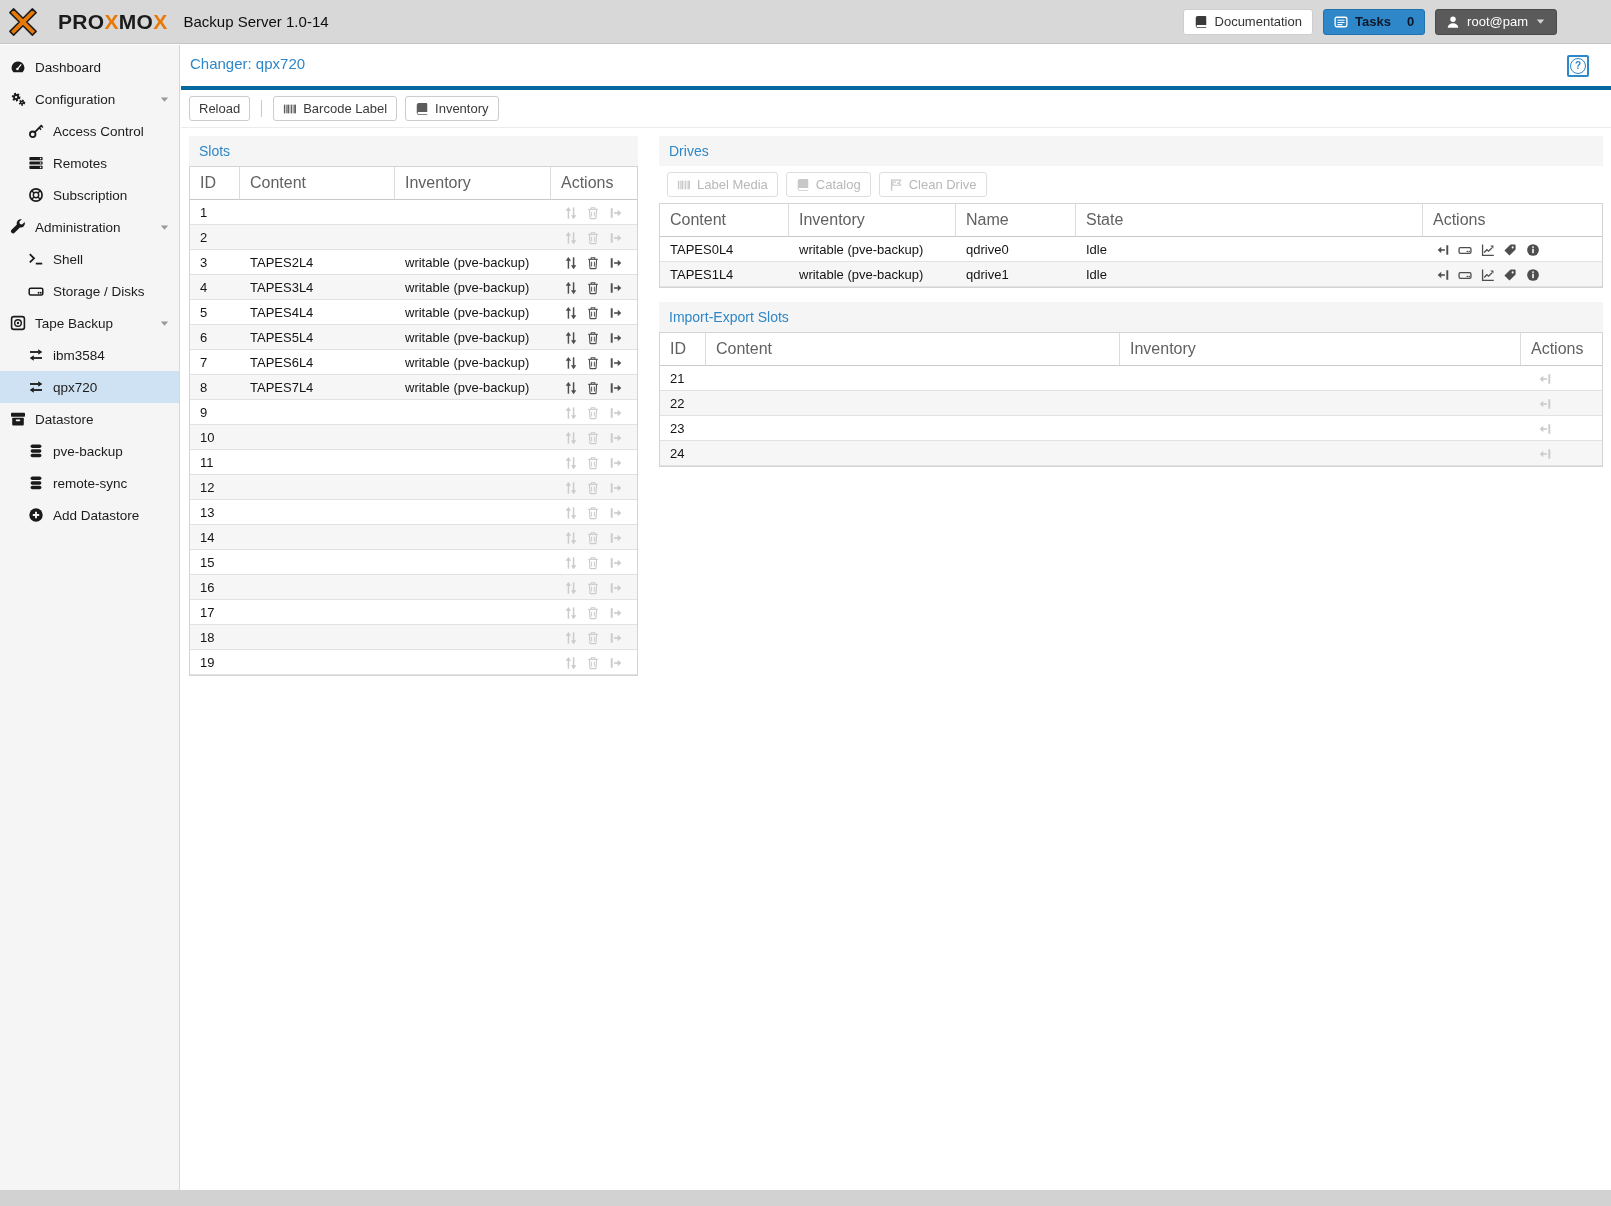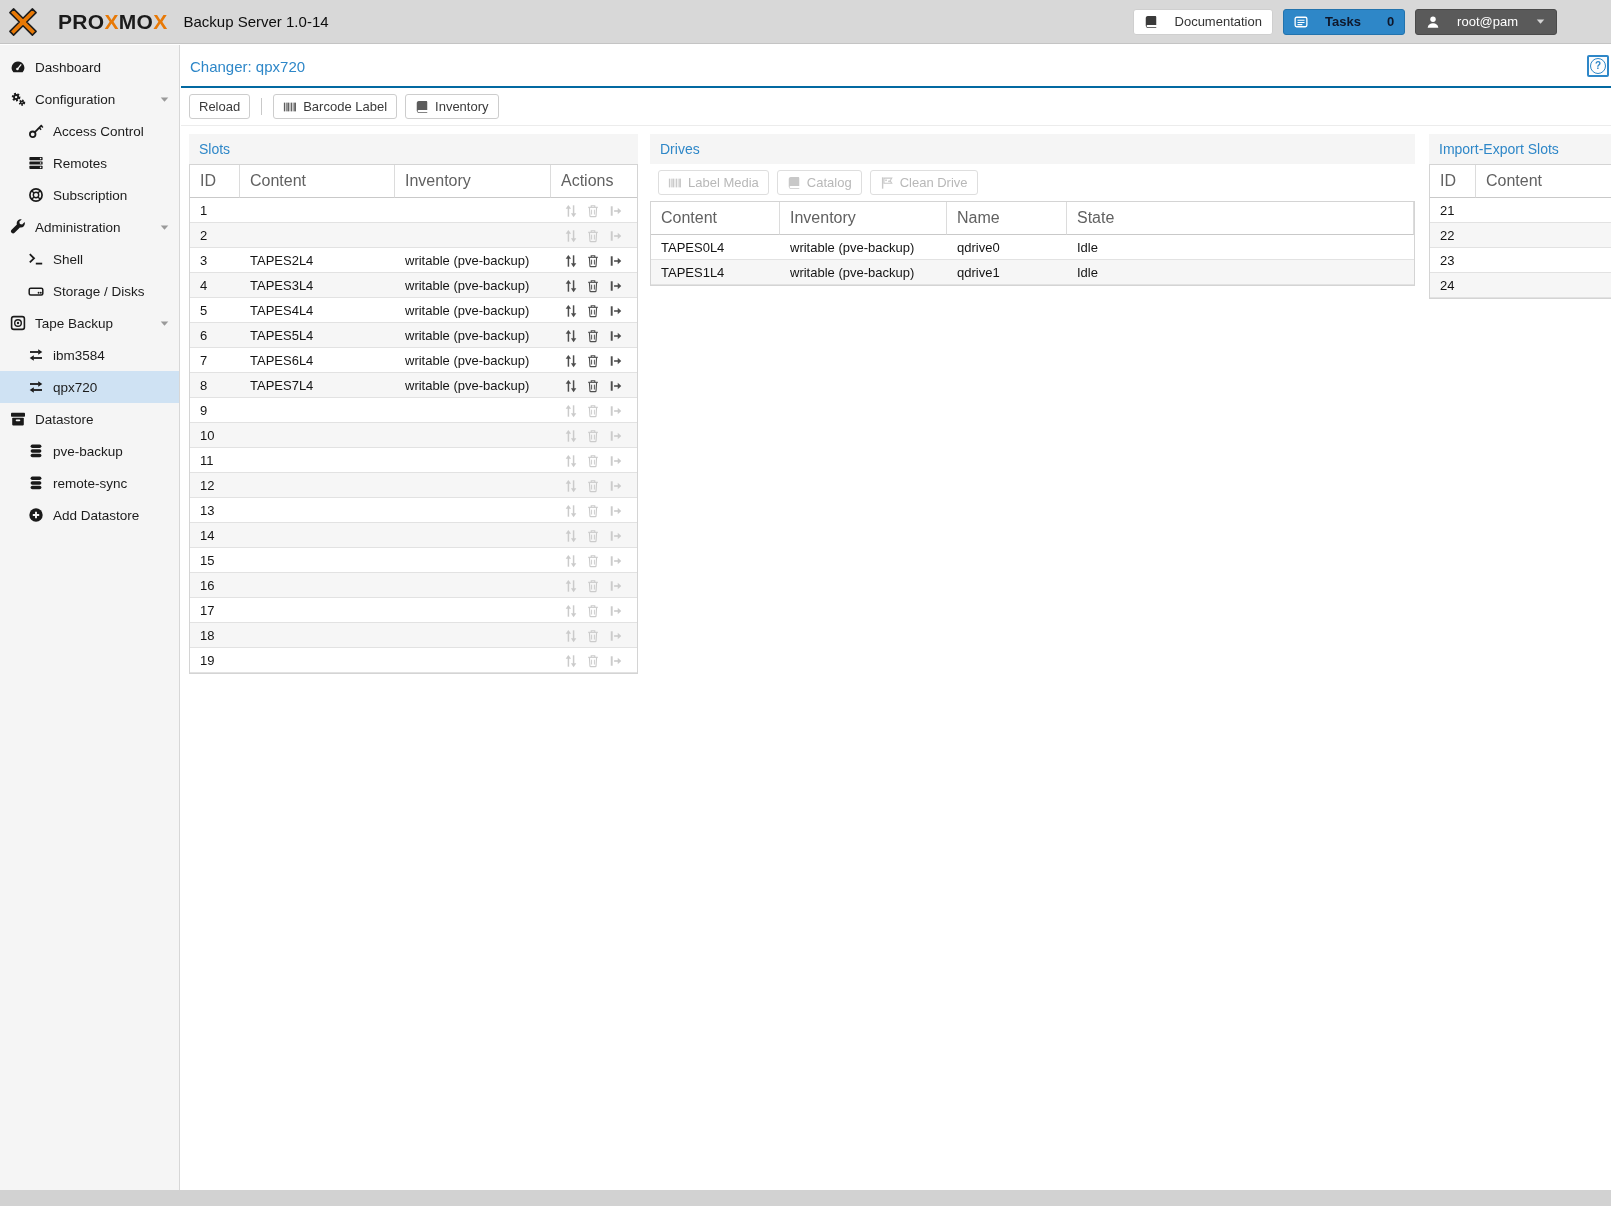--- a/index.html
+++ b/index.html
@@ -11,21 +11,21 @@
   .topbar{position:absolute;top:0;left:0;right:0;height:44px;background:#d8d8d8;
           border-bottom:1px solid #c4c4c4;display:flex;align-items:center;
           padding:0 54px 0 8px;box-sizing:border-box}
   .brand{display:flex;align-items:center;gap:20px}
   .logo-mark{width:30px;height:30px}
   .logo-word{display:flex;font-size:21px;font-weight:bold;letter-spacing:.3px}
   .tone-dark{color:#1b1b1b}
   .tone-orange{color:#e87906}
   .product{margin-left:16px;font-size:15px;color:#0d0d0d}
   .topbar-right{margin-left:auto;display:flex;align-items:center;gap:10px}
-  .tb-btn{height:26px;border-radius:3px;display:inline-flex;align-items:center;gap:17px;
+  .tb-btn{height:26px;border-radius:3px;display:inline-flex;align-items:center;gap:7px;
           padding:0 10px;font-size:13px;border:1px solid transparent}
   .doc-btn{background:#fff;border-color:#cfcfcf;color:#333}
   .doc-btn .bicon{color:#3a3a3a}
   .tasks-btn{background:#2e87c8;border-color:#2273ad;color:#0f172a;font-weight:bold}
   .tasks-btn .bicon{color:#fff}
   .tasks-count{margin-left:9px;font-weight:bold}
   .user-btn{background:#5a5a5a;border-color:#4a4a4a;color:#fff}
   .user-btn .bicon{color:#fff}
   .caret{width:11px;height:11px;display:inline-flex;color:#d4d4d4}
   .caret svg{width:100%;height:100%}
@@ -42,39 +42,39 @@
   .nav-item.selected{background:#cfe2f3}
   .nav-icon{width:16px;height:16px;margin-right:9px;display:inline-flex;color:#1a1a1a;flex:none}
   .nav-icon svg{width:100%;height:100%}
   .nav-expander{position:absolute;right:9px;width:11px;height:11px;color:#9a9a9a;display:none}
   .nav-expander svg{width:100%;height:100%}
   .nav-item.expandable .nav-expander{display:inline-flex}
 
   
   .content{position:absolute;left:181px;top:45px;right:0;bottom:16px;background:#fff;
            display:flex;flex-direction:column;overflow:hidden}
-  .page-header{display:flex;align-items:center;padding:10px 2px 9px 9px;border-bottom:2px solid #0369a1}
+  .page-header{display:flex;align-items:flex-start;padding:10px 22px 9px 9px;border-bottom:4px solid #0369a1}
   .page-title{color:#2e87c8;font-size:15px}
   .help-btn{margin-left:auto;width:22px;height:22px;border:2px solid #2e87c8;border-radius:2px;
             background:#fdfdfd;display:flex;align-items:center;justify-content:center;padding:0}
   .help-circle{width:14px;height:14px;border:1.5px solid #2e87c8;border-radius:50%;color:#2e87c8;
                font-size:10px;line-height:1;display:flex;align-items:center;justify-content:center;font-weight:bold}
   .main-toolbar{display:flex;align-items:center;gap:8px;padding:6px 8px;border-bottom:1px solid #ececec}
   .btn{height:25px;display:inline-flex;align-items:center;gap:6px;padding:0 9px;background:#fff;
        border:1px solid #cdcdcd;border-radius:3px;font-size:13px;color:#3a3a3a}
   .btn .bicon{color:#5c5c5c}
   .btn.disabled{color:#b8b8b8;border-color:#dedede;cursor:default}
   .btn.disabled .bicon{color:#c8c8c8}
   .bicon{width:14px;height:14px;display:inline-flex;flex:none}
   .bicon svg{width:100%;height:100%}
   .vsep{width:1px;height:17px;background:#c9c9c9;margin:0 3px}
 
-  .body-region{flex:1;display:flex;align-items:flex-start;gap:12px;padding:8px;overflow:hidden}
+  .body-region{flex:1;display:flex;align-items:flex-start;gap:21px;padding:8px;overflow:hidden}
   .left-col{width:449px;flex:none}
-  .right-col{flex:1;min-width:0;display:flex;flex-direction:row;gap:14px}
+  .right-col{flex:1;min-width:0;display:flex;flex-direction:column;gap:14px}
 
   .panel-title{background:#f5f5f5;color:#2e87c8;font-size:14px;padding:7px 10px}
   .drives-toolbar{display:flex;gap:8px;padding:6px 8px 6px 8px;background:#fff}
 
   
   .grid{width:100%;border-collapse:separate;border-spacing:0;table-layout:fixed;
         background:#fff;border:1px solid #d4d4d4}
   .grid th{background:#fff;color:#616161;font-weight:400;font-size:16px;text-align:left;
            padding:7px 10px;border-right:1px solid #dcdcdc;border-bottom:1px solid #c9c9c9;
            overflow:hidden;white-space:nowrap;box-sizing:border-box;cursor:pointer}

